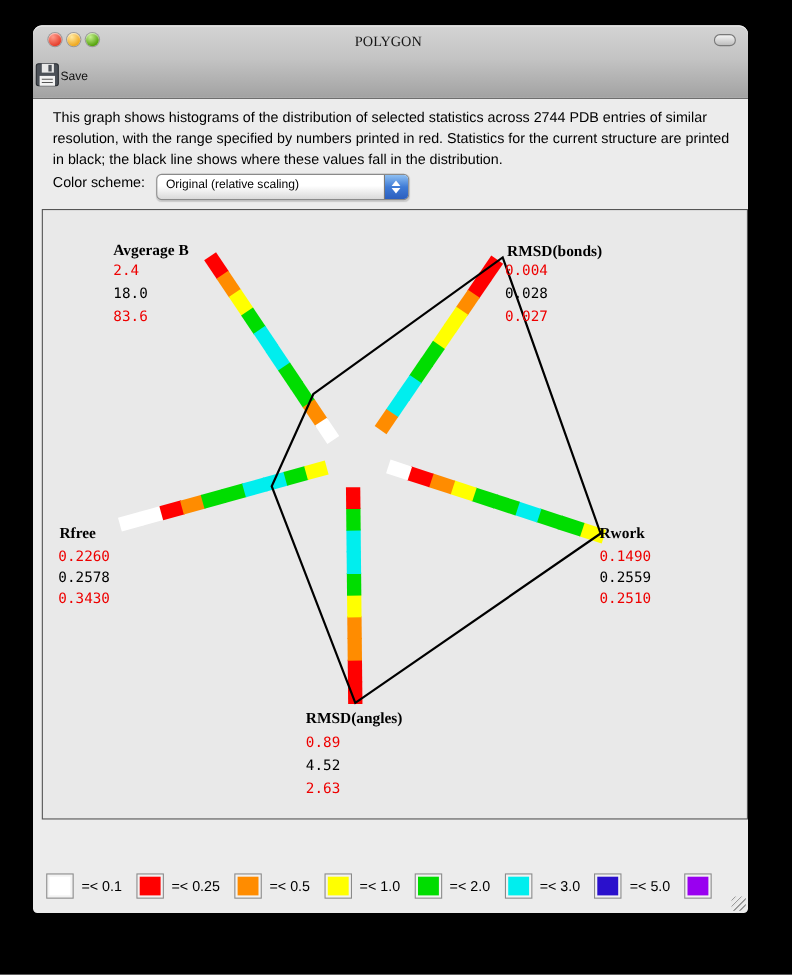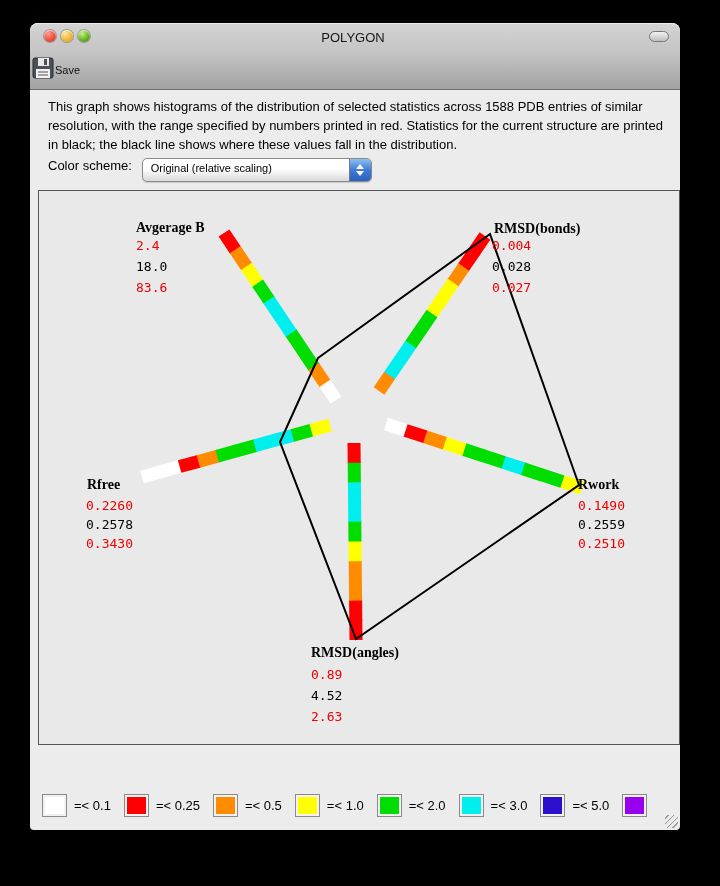--- a/index.html
+++ b/index.html
@@ -15,21 +15,21 @@
   .chrome{
     position:absolute;left:0;top:0;right:0;height:66px;
     border-radius:8px 8px 0 0;
     background:linear-gradient(to bottom,#d4d4d4,#c4c4c4 45%,#a2a2a2);
     border-bottom:1px solid #6e6e6e;
     box-shadow:inset 0 1px 0 rgba(255,255,255,.55);
   }
   .titlebar{position:absolute;left:0;top:0;right:0;height:27px;}
   .title{
     position:absolute;left:0;right:4px;top:7px;text-align:center;
-    font-size:13px;color:#161616;
+    font-size:13px;color:#161616;font-family:Liberation Serif, serif;
   }
   .lights{position:absolute;left:14px;top:7px;display:flex;gap:5px;}
   .light{width:12px;height:12px;border-radius:50%;box-shadow:inset 0 1px 1px rgba(255,255,255,.6),0 0 0 1px rgba(0,0,0,.25);}
   .light.red{background:radial-gradient(circle at 35% 30%,#ff9a8a,#e6402e 70%);}
   .light.yellow{background:radial-gradient(circle at 35% 30%,#ffe9a0,#efa922 70%);}
   .light.green{background:radial-gradient(circle at 35% 30%,#c4f08c,#57a410 70%);}
   .pill{
     position:absolute;right:11px;top:8px;width:20px;height:11px;border-radius:6px;
     background:linear-gradient(#f4f4f4,#bdbdbd);border:1px solid #787878;box-sizing:border-box;
   }
@@ -57,21 +57,21 @@
   .popup .cap{
     width:21px;background:linear-gradient(#8fc0f2,#3f7bd6 50%,#2c5fbe);
     display:flex;flex-direction:column;align-items:center;justify-content:center;gap:2px;
     border-left:1px solid #7a7a7a;
   }
   .tri{width:0;height:0;border-left:4px solid transparent;border-right:4px solid transparent;}
   .tri.up{border-bottom:5px solid #fff;}
   .tri.down{border-top:5px solid #fff;}
   .plot-panel{
     position:absolute;left:8px;top:101px;width:642px;height:555px;
-    background:#e9e9e9;border:1px solid #555;box-sizing:border-box;padding-left:33px;
+    background:#e9e9e9;border:1px solid #555;box-sizing:border-box;
   }
   .plot-panel svg{display:block;}
   .axis-label{font:bold 14px "Liberation Serif","DejaVu Serif",serif;fill:#000;}
   .axis-val{font:13px "DejaVu Sans Mono","Liberation Mono",monospace;}
   .footer-text{
     position:absolute;left:12px;right:16px;top:662px;
     font-size:13px;line-height:18px;color:#000;
   }
   .legend-row{
     position:absolute;left:12px;top:705px;display:flex;align-items:center;gap:7px;
@@ -112,21 +112,21 @@
             <line x1="7" y1="15" x2="17" y2="15" stroke="#555" stroke-width="1"></line>
             <line x1="7" y1="18" x2="17" y2="18" stroke="#555" stroke-width="1"></line>
           </svg>
         </span>
         <span class="lbl">Save</span>
       </button>
     </div>
   </div>
 
   <div class="content">
-    <div class="intro">This graph shows histograms of the distribution of selected statistics across 1588 PDB entries of similar resolution, with the range specified by numbers printed in red.  Statistics for the current structure are printed in black; the black line shows where these values fall in the distribution.</div>
+    <div class="intro">This graph shows histograms of the distribution of selected statistics across 2744 PDB entries of similar resolution, with the range specified by numbers printed in red.  Statistics for the current structure are printed in black; the black line shows where these values fall in the distribution.</div>
 
     <div class="scheme-row">
       <span class="scheme-label">Color scheme:</span>
       <div class="popup">
         <span class="val">Original (relative scaling)</span>
         <span class="cap">
           <span class="tri up"></span>
           <span class="tri down"></span>
         </span>
       </div>

